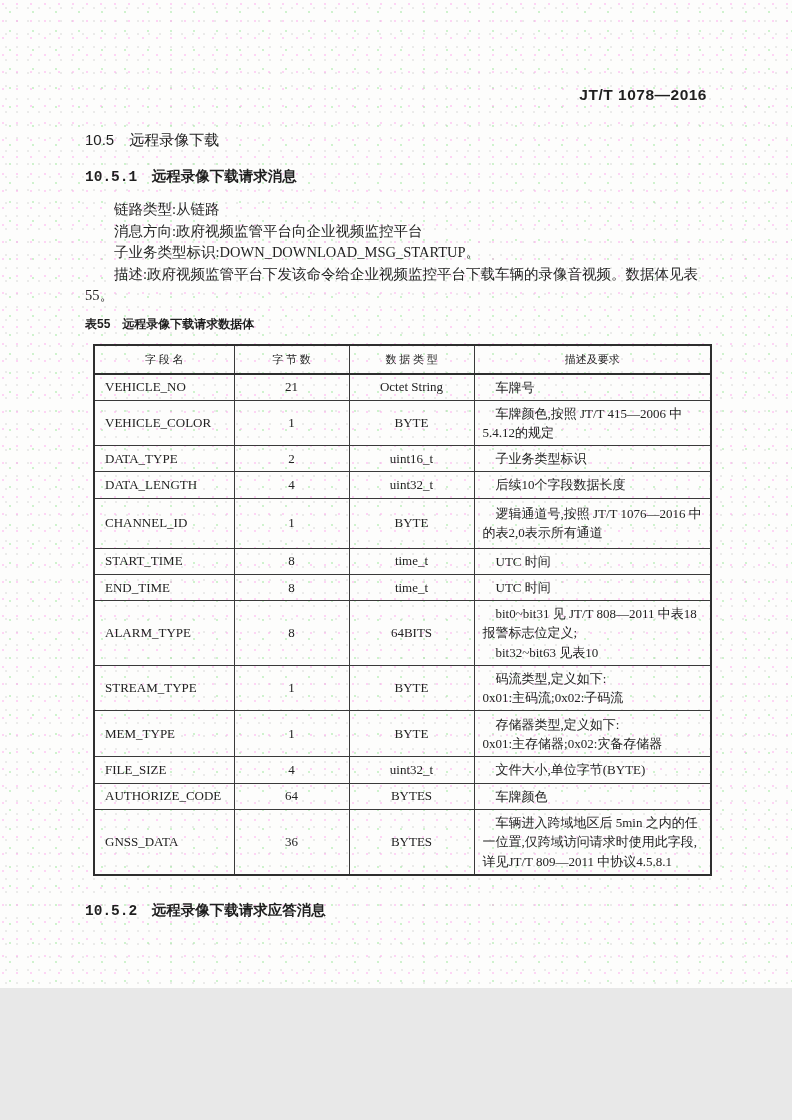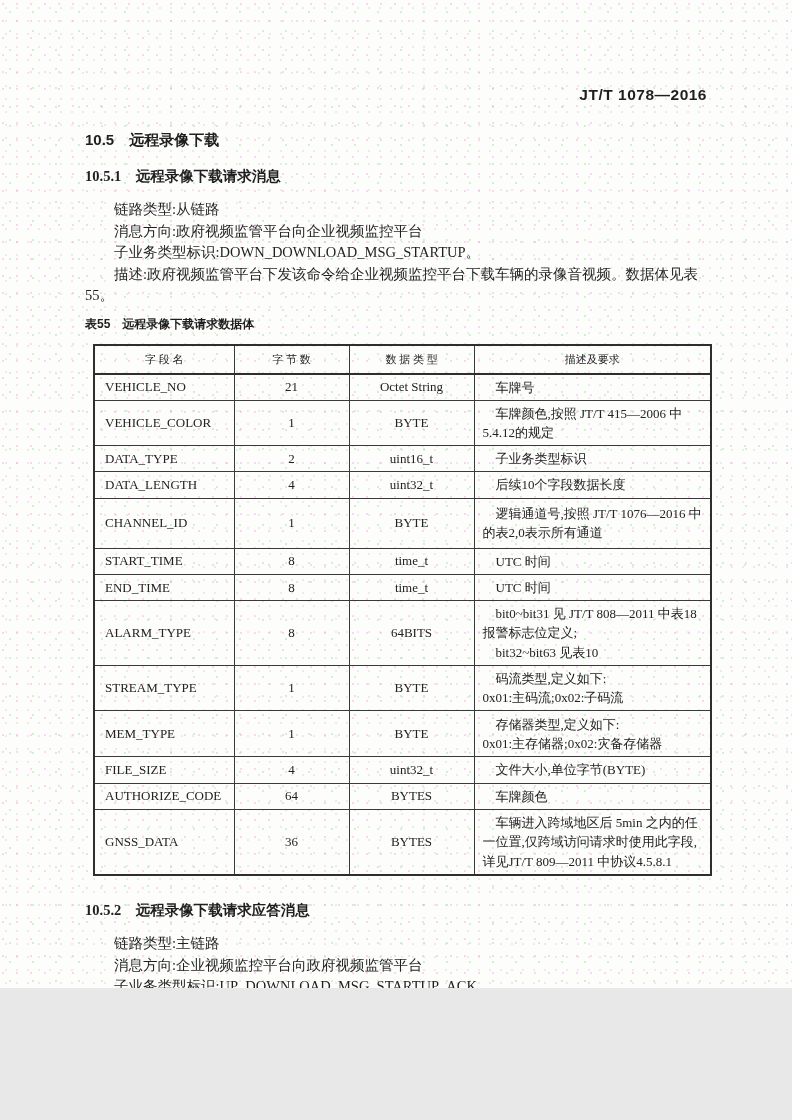--- a/index.html
+++ b/index.html
@@ -23,26 +23,26 @@
   .doc-code {
     text-align: right;
     font-family: "Liberation Sans", sans-serif;
     font-weight: bold;
     font-size: 15.5px;
     letter-spacing: 0.5px;
   }
   .h-major {
     margin-top: 27px;
     font-family: "Liberation Sans", sans-serif;
-    font-weight: bold;
+    font-weight: normal;
     font-size: 15px;
   }
   .h-minor {
     margin-top: 17px;
-    font-family: Liberation Serif, serif;
+    font-family: Liberation Mono, monospace;
     font-weight: bold;
     font-size: 14.5px;
   }
   .para-block { margin-top: 13px; }
   .body-line {
     font-size: 14.5px;
     line-height: 21.5px;
     text-indent: 2em;
   }
   .table-caption {
@@ -231,21 +231,16 @@
       <td class="c3">BYTES</td>
       <td class="c4">
             <p>车辆进入跨域地区后 5min 之内的任一位置,仅跨域访问请求时使用此字段,详见JT/T 809—2011 中协议4.5.8.1</p>
           </td>
     </tr>
   </tbody>
     </table>
 
   <div class="h-minor" style="margin-top:25px">10.5.2　远程录像下载请求应答消息</div>
 
-  <div class="para-block">
-    <p class="body-line">链路类型:主链路</p>
-    <p class="body-line">消息方向:企业视频监控平台向政府视频监管平台</p>
-    <p class="body-line">子业务类型标识:UP_DOWNLOAD_MSG_STARTUP_ACK。</p>
-  </div>
 
   <div class="page-number">35</div>
 
 </div>
 
 </body></html>

